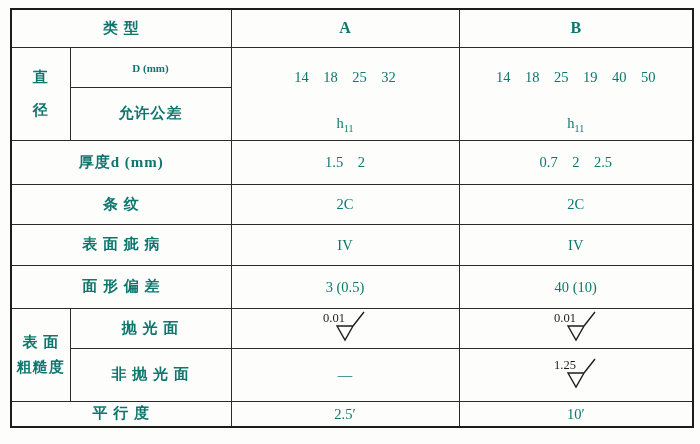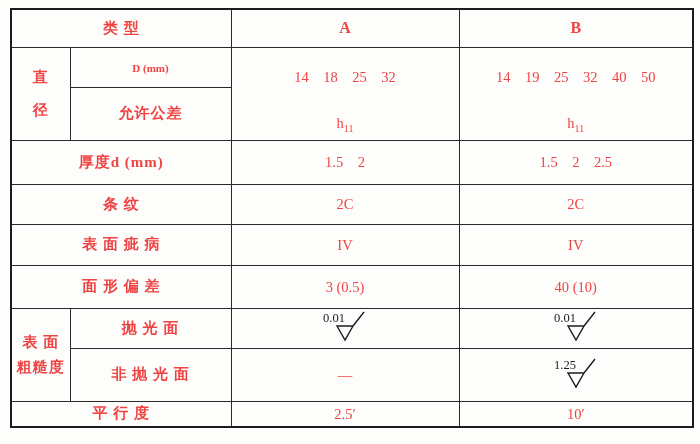--- a/index.html
+++ b/index.html
@@ -1,21 +1,21 @@
 <!DOCTYPE html>
 <html><head>
 <meta charset="utf-8">
 <style>
   html,body{margin:0;padding:0;}
   .page{
     width:700px;height:444px;
     background:#fdfdfb;
     position:relative;
     font-family:"Liberation Serif","DejaVu Serif","DejaVu Sans",serif;
-    color:#ef4444;
+    color:#0f766e;
     overflow:hidden;
   }
   table.spec{
     position:absolute;left:10px;top:8px;
     width:682px;
     border-collapse:collapse;
     table-layout:fixed;
     border:2px solid #1c1c1c;
   }
   td{
@@ -78,21 +78,21 @@
             <span class="val">14    18    25    32</span>
           </div>
           <div class="bot">
             <span class="val"><span>h</span><sub>11</sub></span>
           </div>
         </div>
       </td>
       <td rowspan="2">
         <div class="split">
           <div class="top">
-            <span class="val">14    19    25    32    40    50</span>
+            <span class="val">14    18    25    19    40    50</span>
           </div>
           <div class="bot">
             <span class="val"><span>h</span><sub>11</sub></span>
           </div>
         </div>
       </td>
     </tr>
 
     <tr style="height:52px">
       <td>
@@ -101,21 +101,21 @@
     </tr>
 
     <tr style="height:44px">
       <td colspan="2">
         <span class="lbl">厚度d (mm)</span>
       </td>
       <td>
         <span class="val">1.5    2</span>
       </td>
       <td>
-        <span class="val">1.5    2    2.5</span>
+        <span class="val">0.7    2    2.5</span>
       </td>
     </tr>
 
     <tr style="height:40px">
       <td colspan="2">
         <span class="lbl">条 纹</span>
       </td>
       <td>
         <span class="val">2C</span>
       </td>

